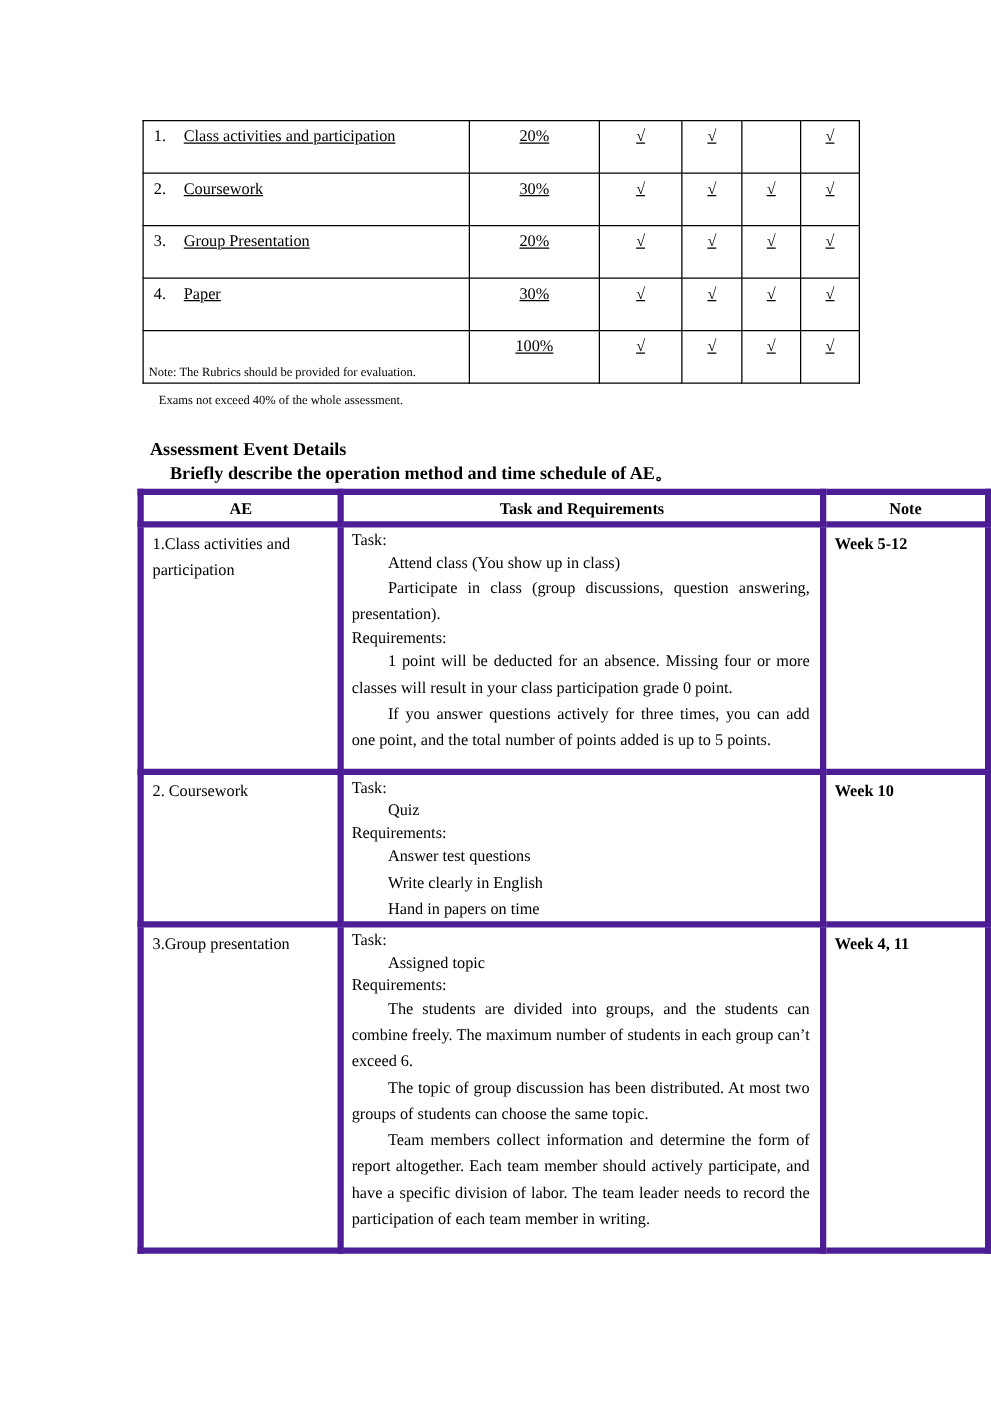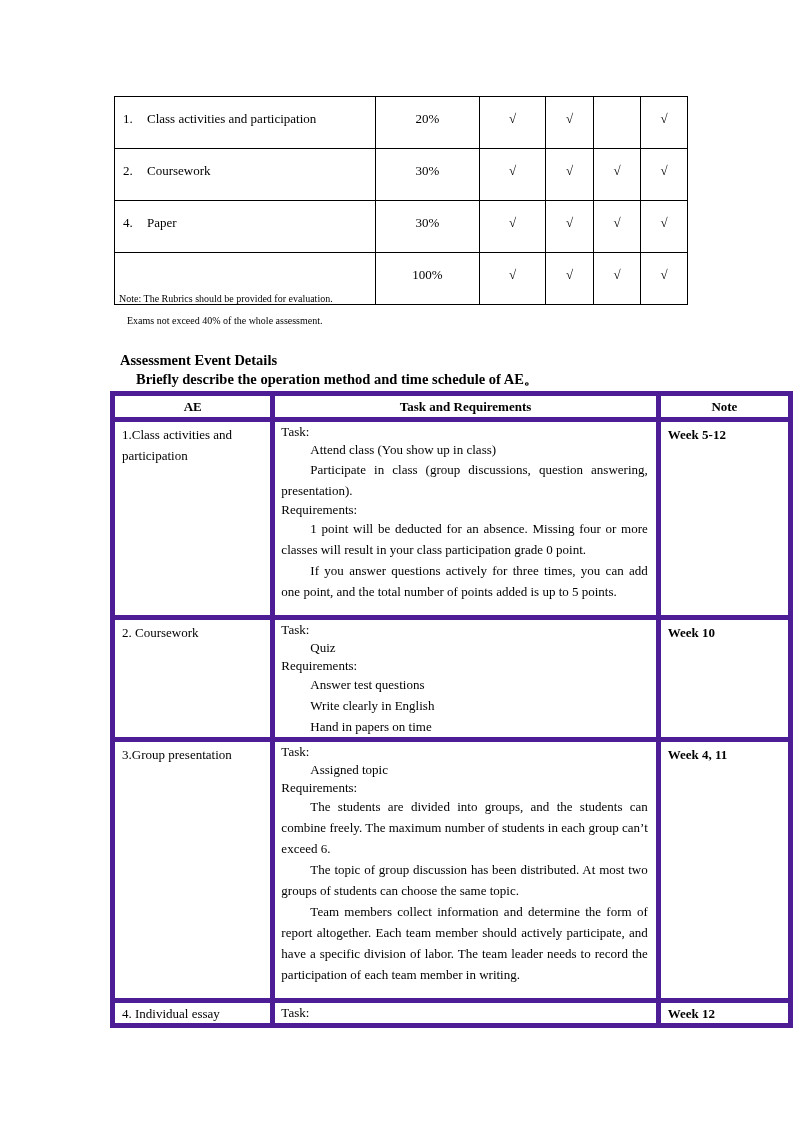--- a/index.html
+++ b/index.html
@@ -1,21 +1,21 @@
 <!DOCTYPE html>
 <html><head>
 <meta charset="utf-8">
 <style>
   html, body { margin:0; padding:0; background:#ffffff; }
   body { width:793px; height:1122px; position:relative; overflow:hidden;
          font-family:"Liberation Serif", serif; color:#000; font-size:13px; }
 
   
   #weights { position:absolute; left:114px; top:96px; border-collapse:collapse; table-layout:fixed; }
-  #weights td { border:1px solid #000; height:37px; vertical-align:top; padding:14px 0 0 0; font-size:13px; line-height:15px; }
+  #weights td { border:1px solid #000; height:37px; vertical-align:top; padding:4px 0 0 0; font-size:13px; line-height:15px;text-decoration:underline; }
   #weights td.name { width:252px; padding-left:8px; }
   #weights td.name .num { display:inline-block; width:24px; }
   #weights td.pct { width:103px; text-align:center; }
   #weights td.chk { text-align:center; }
   #weights td.c1 { width:65px; } #weights td.c2 { width:47px; } #weights td.c3 { width:46px; } #weights td.c4 { width:46px; }
 
   .note { position:absolute; font-size:10px; line-height:15px; }
   .heading { position:absolute; left:120px; font-weight:bold; font-size:14.5px; line-height:17px; }
 
   
@@ -38,20 +38,28 @@
       <td class="name"><span class="num">1.</span><span>Class activities and participation</span></td>
       <td class="pct">20%</td>
       <td class="chk c1">√</td>
       <td class="chk c2">√</td>
       <td class="chk c3"></td>
       <td class="chk c4">√</td>
     </tr>
     <tr>
       <td class="name"><span class="num">2.</span><span>Coursework</span></td>
       <td class="pct">30%</td>
+      <td class="chk c1">√</td>
+      <td class="chk c2">√</td>
+      <td class="chk c3">√</td>
+      <td class="chk c4">√</td>
+    </tr>
+    <tr>
+      <td class="name"><span class="num">3.</span><span>Group Presentation</span></td>
+      <td class="pct">20%</td>
       <td class="chk c1">√</td>
       <td class="chk c2">√</td>
       <td class="chk c3">√</td>
       <td class="chk c4">√</td>
     </tr>
     <tr>
       <td class="name"><span class="num">4.</span><span>Paper</span></td>
       <td class="pct">30%</td>
       <td class="chk c1">√</td>
       <td class="chk c2">√</td>
@@ -117,21 +125,14 @@
         <div class="lbl">Task:</div>
         <div class="ind1">Assigned topic</div>
         <div class="lbl">Requirements:</div>
         <div class="ind">The students are divided into groups, and the students can combine freely. The maximum number of students in each group can’t exceed 6.</div>
         <div class="ind">The topic of group discussion has been distributed. At most two groups of students can choose the same topic.</div>
         <div class="ind">Team members collect information and determine the form of report altogether. Each team member should actively participate, and have a specific division of labor. The team leader needs to record the participation of each team member in writing.</div>
       </td>
       <td class="col-date">Week 4, 11</td>
     </tr>
 
-    <tr style="height:20px;">
-      <td class="col-ae" style="line-height:18px;">4. Individual essay</td>
-      <td class="col-task">
-        <div class="lbl">Task:</div>
-      </td>
-      <td class="col-date" style="line-height:18px;">Week 12</td>
-    </tr>
   </tbody>
 </table>
 
 </body></html>

